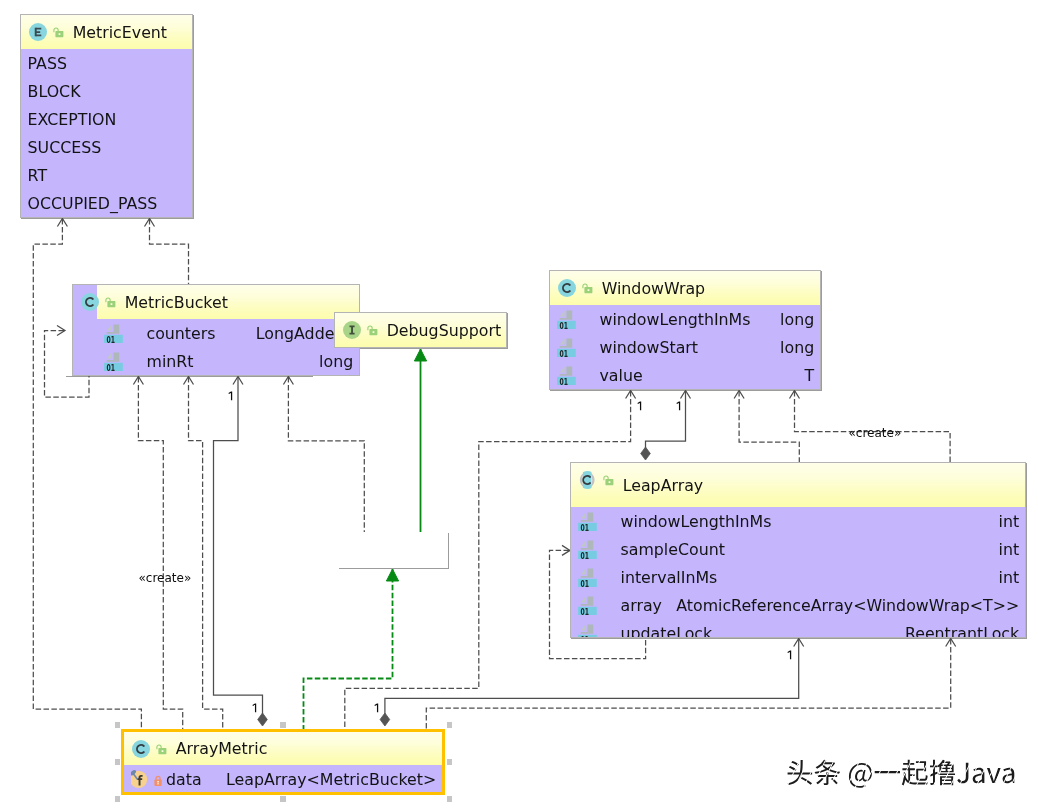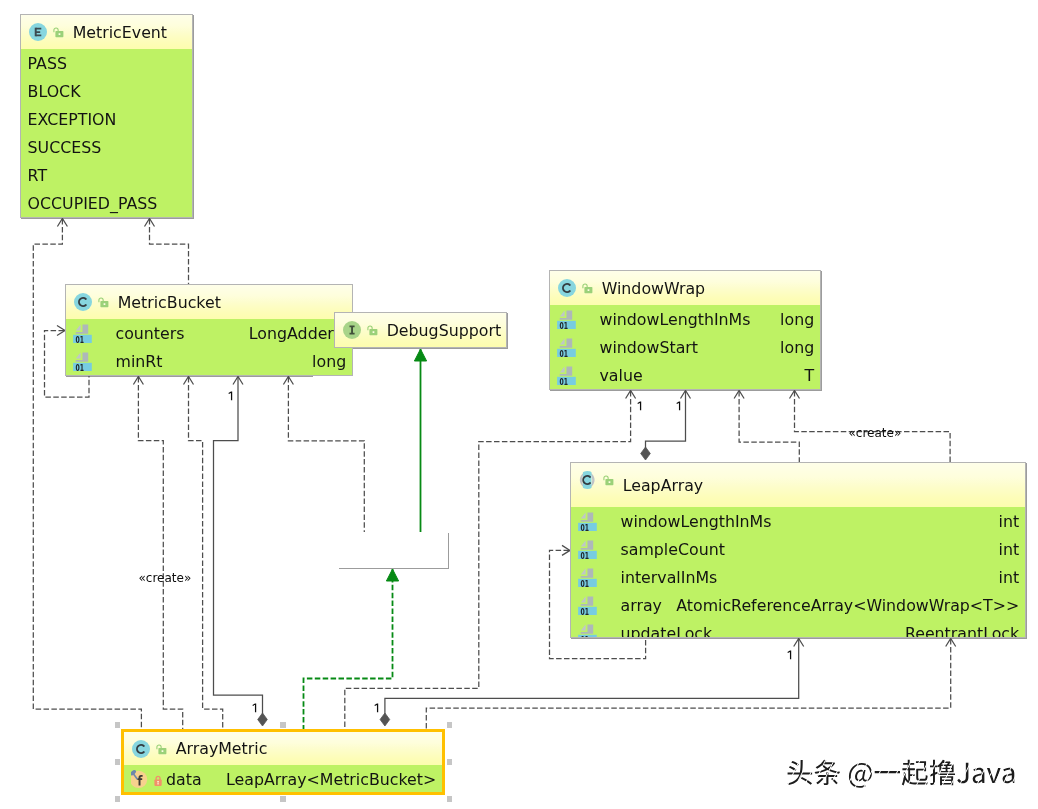--- a/index.html
+++ b/index.html
@@ -2,21 +2,21 @@
 <html><head>
 <meta charset="utf-8">
 <title>UML Class Diagram</title>
 <style>
 *{box-sizing:border-box}
 html,body{margin:0;padding:0}
 body{width:1038px;height:809px;background:#fff;overflow:hidden;
  font-family:"DejaVu Sans",sans-serif;-webkit-font-smoothing:subpixel-antialiased}
 #canvas{position:relative;width:1038px;height:809px}
 #wires{position:absolute;left:0;top:0}
-.cls{position:absolute;border:1px solid #b4b4b4;background:#bef264;overflow:hidden}
+.cls{position:absolute;border:1px solid #b4b4b4;background:#c4b5fd;overflow:hidden}
 .cls::after{content:"";position:absolute;inset:0;pointer-events:none}
 .shadow{position:absolute;background:#9c9c9c}
 .hdr{display:flex;align-items:center;
  background:linear-gradient(to bottom,#fefee9 0%,#fefedc 32%,#fdfdcc 52%,#fdfdb8 80%,#fdfdae 100%)}
 .hdr .nm{font-size:15.8px;color:#131313;position:absolute}
 .row{display:flex;align-items:center;font-size:15.8px;color:#131313;position:relative}
 .row .fname{position:absolute}
 .row .ftype{position:absolute;right:5.8px}
 .lit{display:flex;align-items:center;font-size:15.8px;color:#131313;position:relative}
 .lit span{position:absolute;left:6.6px}
@@ -108,21 +108,21 @@
   <div class="lit" style="height:28.0px;">
         <span>SUCCESS</span>
       </div>
   <div class="lit" style="height:28.0px;">
         <span>RT</span>
       </div>
   <div class="lit" style="height:28.0px;">
         <span>OCCUPIED_PASS</span>
       </div>
 </div>
-<div class="cls" style="left:65px;top:284px;width:288px;height:92px;">
+<div class="cls" style="left:72px;top:284px;width:288px;height:92px;padding-left:24px;">
   <div class="hdr" style="height:34.0px;">
     <svg style="left:8.0px;top:8.0px" class="ic icC" width="18" height="18" viewBox="0 0 18 18">
           <circle cx="9" cy="9" r="9" fill="#87d6df"></circle>
           <path d="M11.85 5.95 A4.1 4.1 0 1 0 11.85 12.05" fill="none" stroke="#333d42" stroke-width="1.9" stroke-linecap="round"></path>
         </svg>
     <svg style="left:28.5px;top:8.0px" class="ic icL" width="14" height="18" viewBox="0 0 14 18">
           <path d="M3.9 9.3 V7.1 a2.12 2.12 0 0 1 4.25 0 V8.6" fill="none" stroke="#9bd179" stroke-width="1.1"></path>
           <rect x="5.4" y="8.1" width="8.0" height="6.2" rx="0.7" fill="#9bd179"></rect>
           <rect x="8.6" y="10.15" width="1.75" height="1.75" rx="0.2" fill="#fdfde4"></rect>
         </svg>

